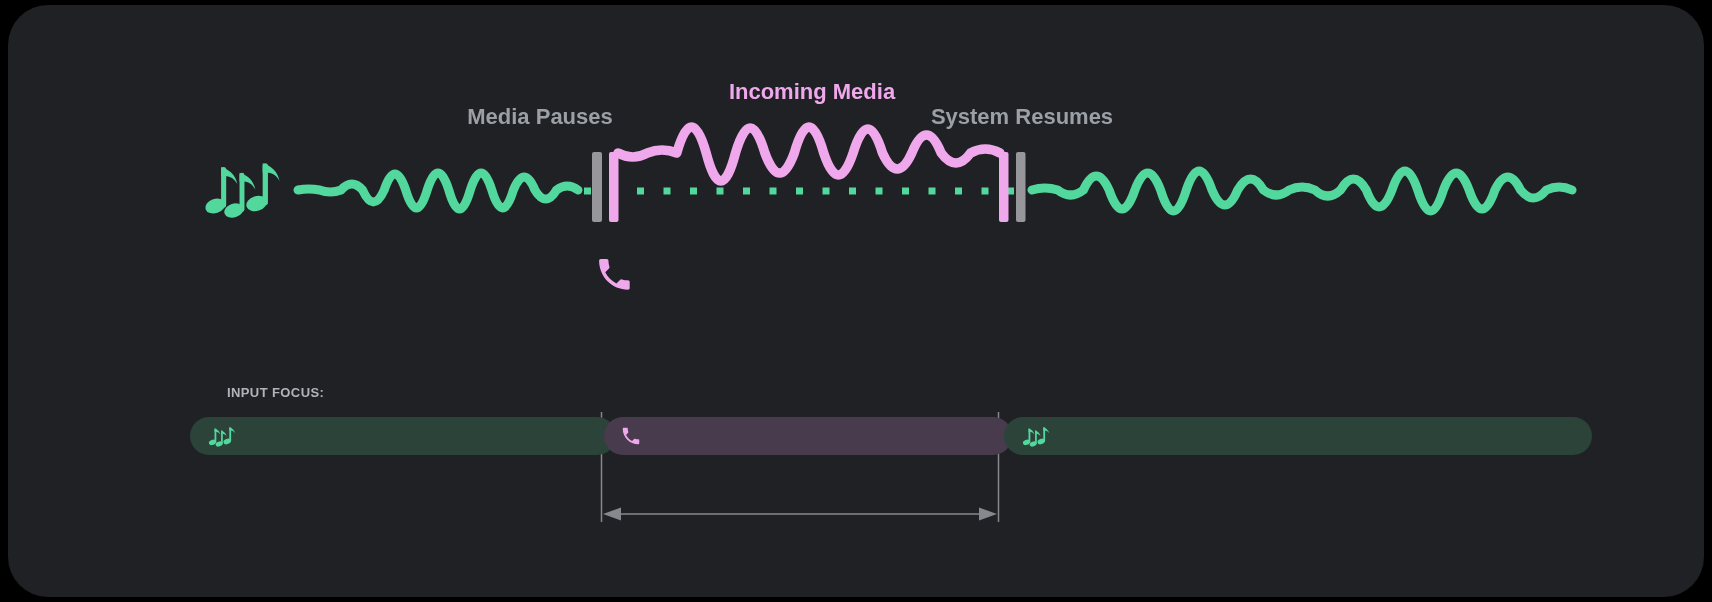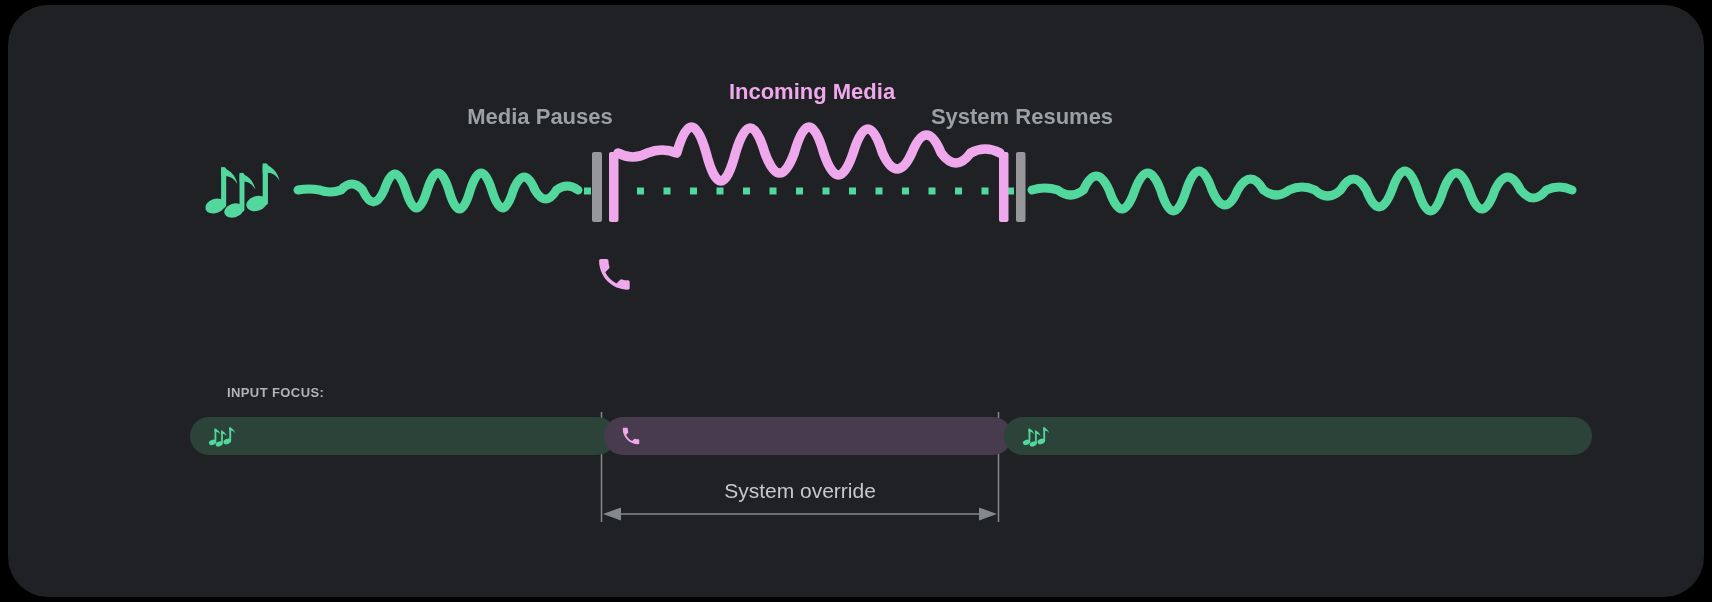--- a/index.html
+++ b/index.html
@@ -96,14 +96,13 @@
     <svg width="22" height="22" viewBox="0 0 24 24" class="fill-pink">
         <use href="#phone-shape"></use>
       </svg>
   </div>
   <div class="bar bar-media" id="bar3">
     <svg width="30" height="22" viewBox="0 0 82 62" class="fill-green">
         <use href="#notes-trio"></use>
       </svg>
   </div>
 
-  <div class="label system-override">System override</div>
 </div>
 
 </body></html>

